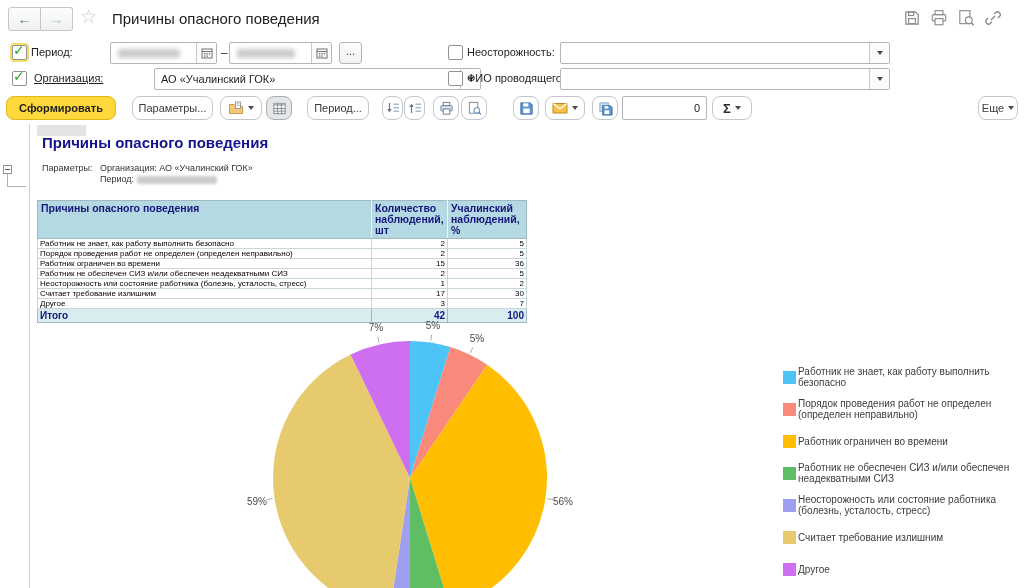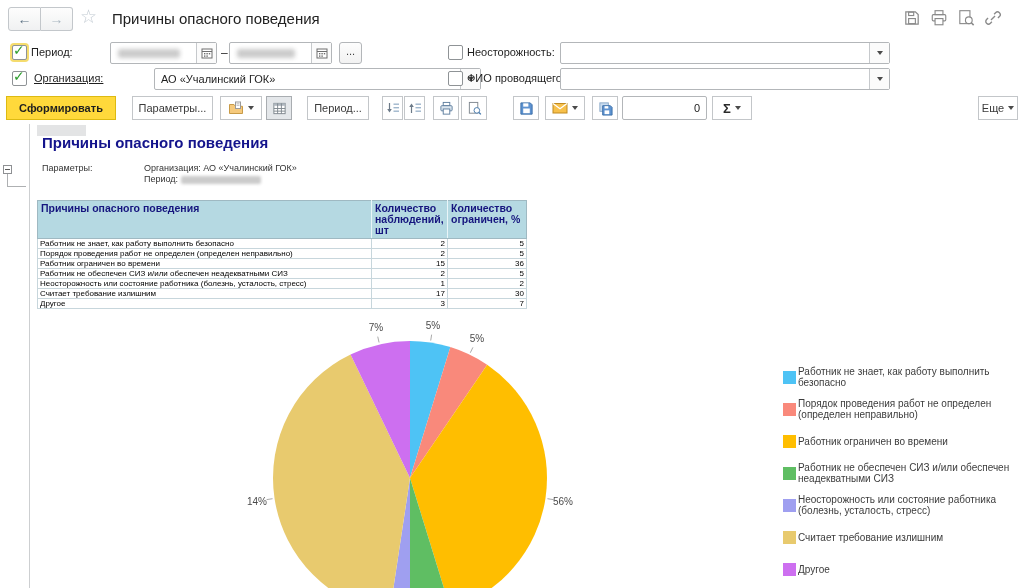--- a/index.html
+++ b/index.html
@@ -34,41 +34,41 @@
       align-items:center;justify-content:center;cursor:pointer;background:#FBFBFB;}
   .caret{width:0;height:0;border-left:3.5px solid transparent;border-right:3.5px solid transparent;
       border-top:4px solid #4A4A4A;display:inline-block;}
   .dash{position:absolute;top:4px;font-size:12px;color:#333;}
   .dotsbtn{position:absolute;top:0;width:23px;height:22px;border:1px solid #B3B6B9;border-radius:3px;
       background:linear-gradient(#FDFDFD,#F2F2F2);box-sizing:border-box;text-align:center;
       font-size:11px;color:#444;line-height:16px;cursor:pointer;}
   .comboval{font-size:11px;color:#1E1E1E;margin-left:6px;white-space:nowrap;overflow:hidden;}
   
   .toolbar{position:absolute;left:0;top:94px;width:1024px;height:30px;border-bottom:1px solid #B9BDC0;background:#fff;}
-  .tbtn{position:absolute;top:2px;height:24px;border:1px solid #C3C6C9;border-radius:0;background:#fff;
+  .tbtn{position:absolute;top:2px;height:24px;border:1px solid #C3C6C9;border-radius:8px;background:#fff;
       box-sizing:border-box;font-size:11px;color:#3A3A3A;display:flex;align-items:center;justify-content:center;
       gap:4px;cursor:pointer;padding:0 6px;}
   .tbtn.primary{background:#FFD93B;border-color:#DDBA12;font-weight:bold;color:#1E1E1E;}
   .tbtn.iconbtn{padding:0 4px;}
   .tbtn.pressed{background:#E4E7EA;border-color:#A9ADB1;}
   .tfield{position:absolute;top:2px;height:24px;border:1px solid #B3B6B9;border-radius:2px;box-sizing:border-box;
       font-size:11px;color:#222;text-align:right;padding:0 6px;font-family:inherit;}
   .sigma{font-size:13px;font-weight:bold;color:#2A2A2A;}
   
   .report{position:absolute;left:0;top:124px;width:1024px;height:464px;background:#fff;}
   .vline{position:absolute;left:29px;top:0;width:1px;height:464px;background:#CDCFD1;}
   .cornerbox{position:absolute;left:37px;top:1px;width:49px;height:11px;background:#E3E4E5;}
   .grpbox{position:absolute;left:3px;top:41px;width:9px;height:9px;border:1px solid #8E9093;background:#fff;box-sizing:border-box;cursor:pointer;}
   .grpbox::after{content:"";position:absolute;left:1px;top:3px;width:5px;height:1px;background:#5A5A5A;}
   .grpline-v{position:absolute;left:7px;top:50px;width:1px;height:13px;background:#AEB0B2;}
   .grpline-h{position:absolute;left:7px;top:62px;width:19px;height:1px;background:#AEB0B2;}
   .rtitle{position:absolute;left:42px;top:10px;font-size:15px;font-weight:bold;color:#14148C;}
   .params-label{position:absolute;left:42px;top:39px;font-size:9px;color:#333;}
   .params-val{position:absolute;left:100px;top:39px;font-size:9px;color:#333;line-height:11px;}
-  .pline{display:flex;align-items:center;gap:3px;margin-left:44px;}
+  .pline{display:flex;align-items:center;gap:3px;}
   .pblob{width:80px;height:8px;background:#CBCBCB;border-radius:2px;filter:blur(1.5px);display:inline-block;}
   
   table.rep{position:absolute;left:37px;top:76px;border-collapse:collapse;table-layout:fixed;width:489px;}
   table.rep th{background:#B5D9E2;color:#15157E;font-size:10.5px;font-weight:bold;text-align:left;
       vertical-align:top;padding:2px 3px;border:1px solid #9FB9C2;border-right-color:#E9F5F8;line-height:11px;height:31px;}
   table.rep th:last-child{border-right-color:#9FB9C2;}
   table.rep td{font-size:8px;color:#000;border:1px solid #C7D6DC;padding:0 2px;height:9px;line-height:9px;
       white-space:nowrap;overflow:hidden;}
   table.rep td.num{text-align:right;}
   table.rep tr.total td{background:#D9EDF1;color:#15157E;font-weight:bold;font-size:10px;height:13px;
@@ -324,21 +324,21 @@
   <table class="rep">
     <colgroup>
         <col style="width:334px">
         <col style="width:76px">
         <col style="width:79px">
       </colgroup>
     <thead>
         <tr id="rep-head">
           <th>Причины опасного поведения</th>
           <th>Количество наблюдений, шт</th>
-          <th>Количество ограничен, %</th>
+          <th>Учалинский наблюдений, %</th>
         </tr>
       </thead>
     <tbody id="rep-body">
         <tr>
           <td>Работник не знает, как работу выполнить безопасно</td>
           <td class="num">2</td>
           <td class="num">5</td>
         </tr>
         <tr>
           <td>Порядок проведения работ не определен (определен неправильно)</td>
@@ -362,20 +362,25 @@
         </tr>
         <tr>
           <td>Считает требование излишним</td>
           <td class="num">17</td>
           <td class="num">30</td>
         </tr>
         <tr>
           <td>Другое</td>
           <td class="num">3</td>
           <td class="num">7</td>
+        </tr>
+        <tr class="total">
+          <td>Итого</td>
+          <td class="num">42</td>
+          <td class="num">100</td>
         </tr>
       </tbody>
   </table>
 
   <svg class="pie-svg" id="pie" width="330" height="330" viewBox="0 0 330 330">
       <path d="M165,165 L165.00,28.00 A137,137 0 0 1 205.38,34.09 Z" fill="#4EC3F5"></path>
       <line x1="185.71687499848824" y1="27.552515154707123" x2="186.6111285955453" y2="21.61953019735637" stroke="#AAAAAA"></line>
       <path d="M165,165 L205.38,34.09 A137,137 0 0 1 242.17,51.81 Z" fill="#F9897B"></path>
       <line x1="225.30983973734055" y1="39.765327361563735" x2="227.91314217204592" y2="34.359514154149224" stroke="#AAAAAA"></line>
       <path d="M165,165 L242.17,51.81 A137,137 0 0 1 205.38,295.91 Z" fill="#FFBE00"></path>
@@ -386,21 +391,21 @@
       <line x1="154.61251699148713" y1="303.61132780818406" x2="154.16413642996858" y2="309.5945505912712" stroke="#AAAAAA"></line>
       <path d="M165,165 L144.58,300.47 A137,137 0 0 1 105.56,41.57 Z" fill="#E8CA6E"></path>
       <line x1="27.55251515470715" y1="185.71687499848835" x2="21.61953019735637" y2="186.6111285955454" stroke="#AAAAAA"></line>
       <path d="M165,165 L105.56,41.57 A137,137 0 0 1 165.00,28.00 Z" fill="#CD6FF0"></path>
       <line x1="134.06959018007225" y1="29.485020206726546" x2="132.73446457633437" y2="23.63545273363559" stroke="#AAAAAA"></line>
     </svg>
   <div id="pct-labels">
       <div class="pct" style="left: 433px; top: 201px;">5%</div>
       <div class="pct" style="left: 477px; top: 214px;">5%</div>
       <div class="pct" style="left: 563px; top: 377px;">56%</div>
-      <div class="pct" style="left: 257px; top: 377px;">14%</div>
+      <div class="pct" style="left: 257px; top: 377px;">59%</div>
       <div class="pct" style="left: 376px; top: 203px;">7%</div>
     </div>
 
   <div class="legend" id="legend">
       <div class="litem">
         <span class="lswatch" style="background: rgb(78, 195, 245);"></span>
         <span class="ltext">Работник не знает, как работу выполнить безопасно</span>
       </div>
       <div class="litem">
         <span class="lswatch" style="background: rgb(249, 137, 123);"></span>

